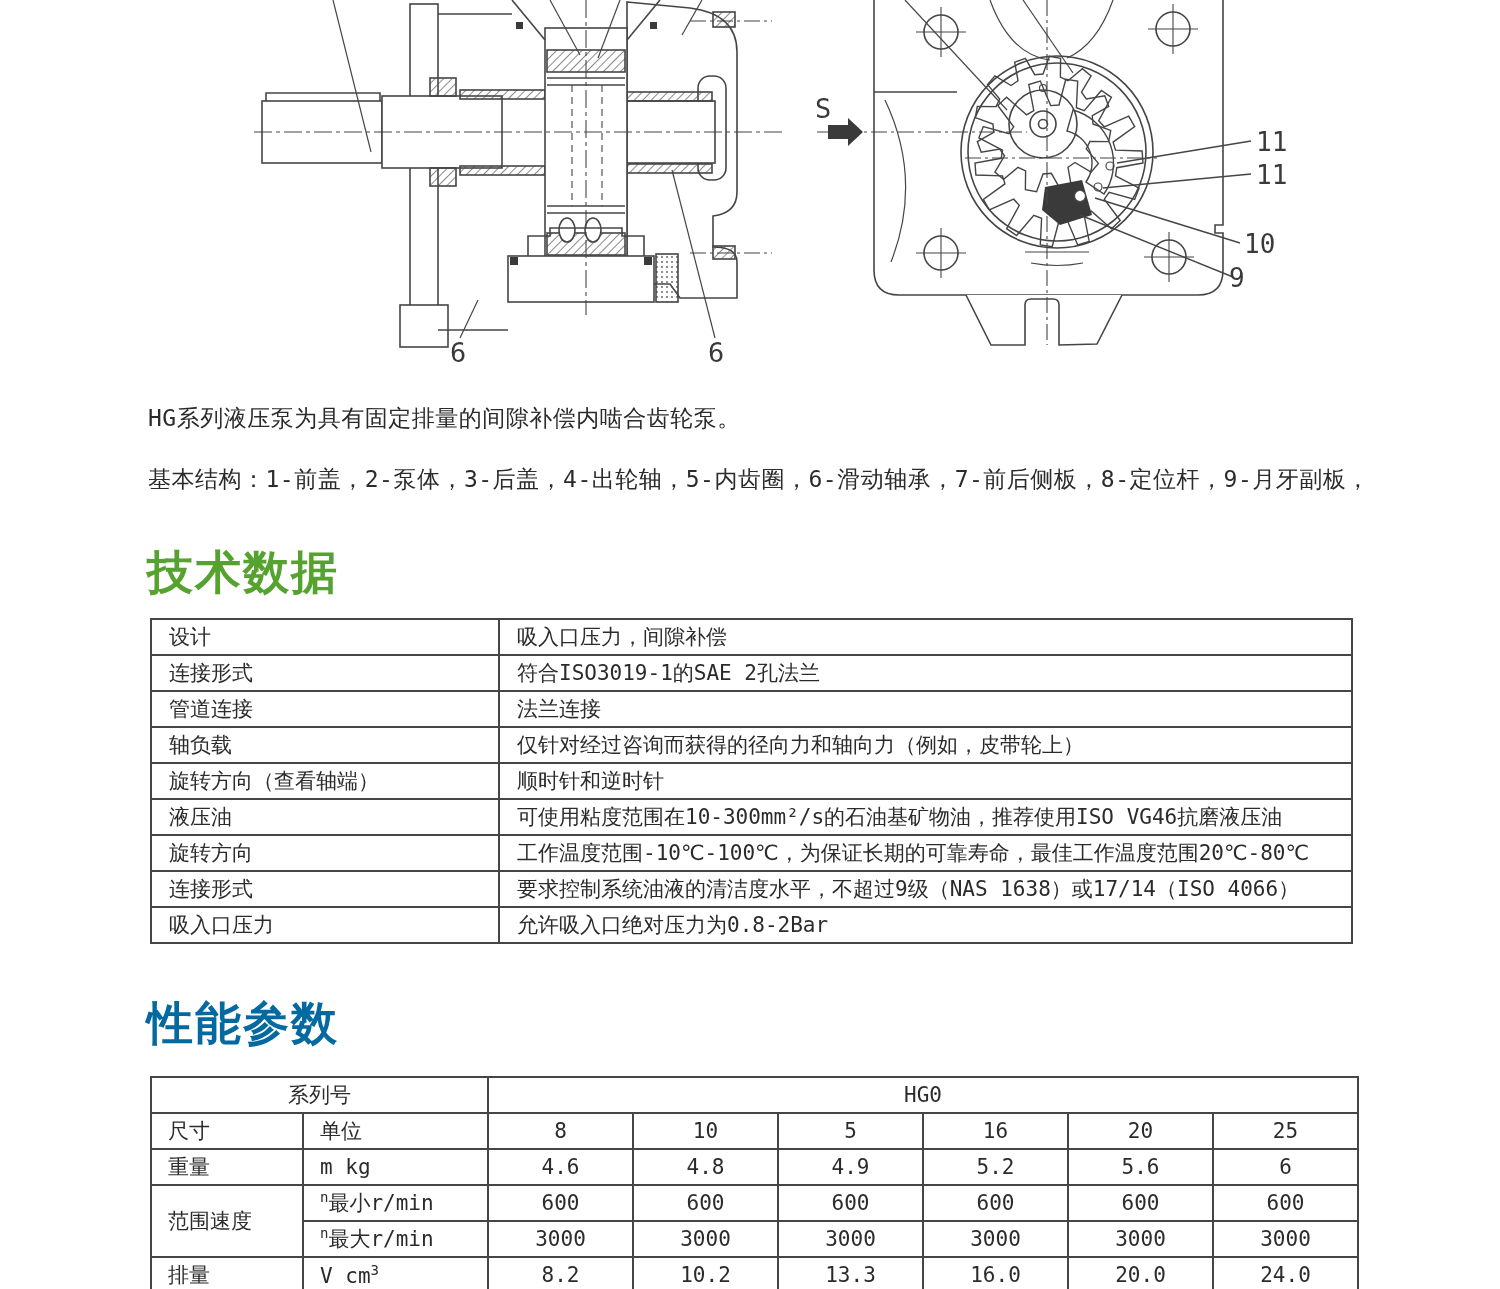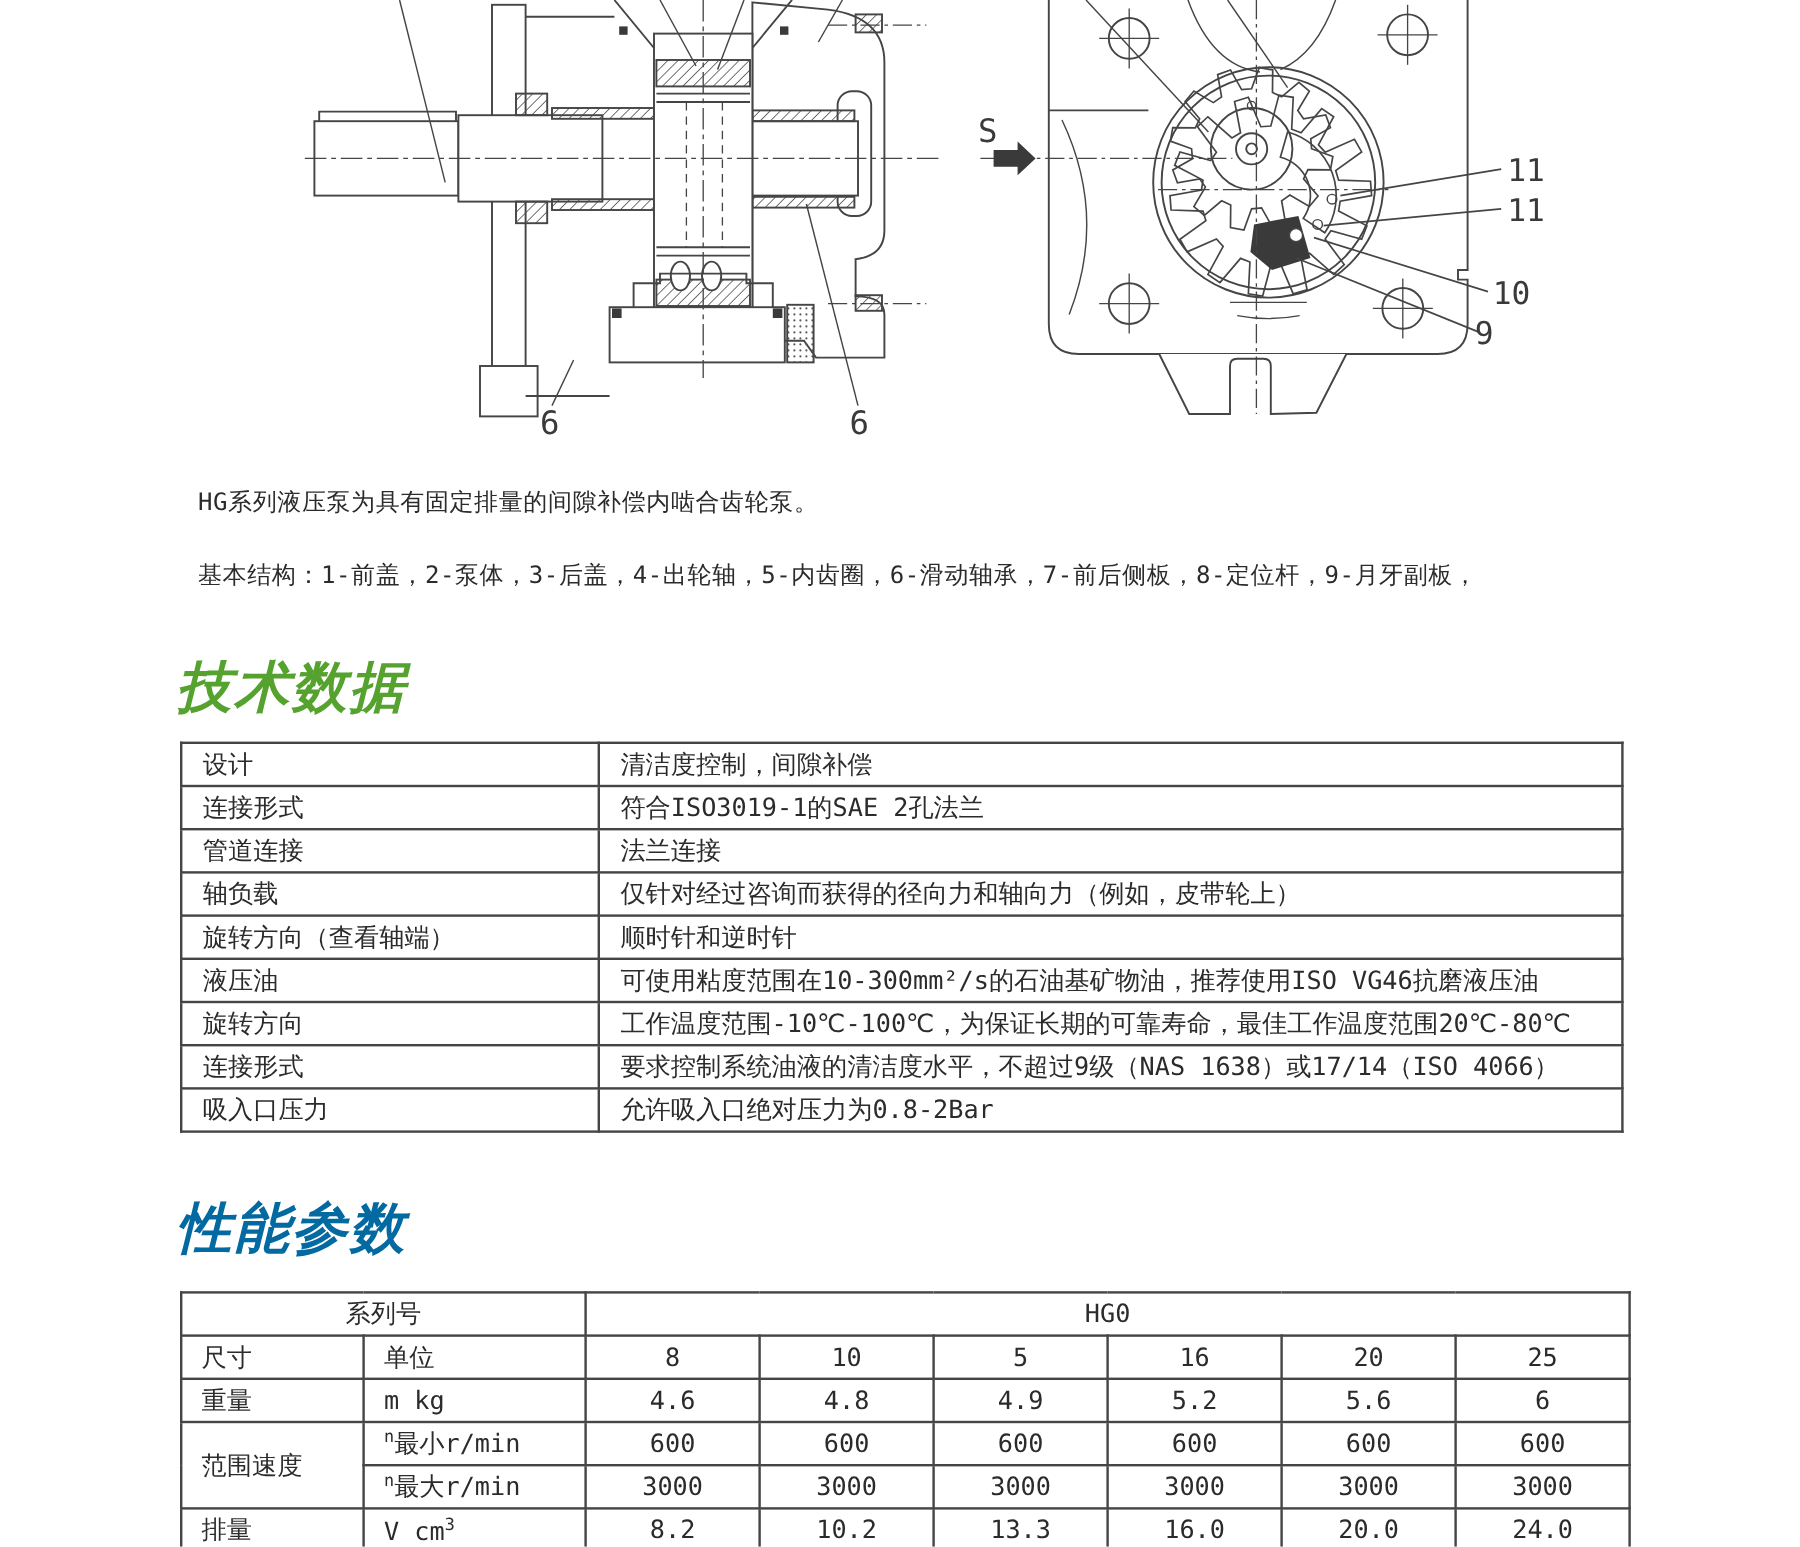--- a/index.html
+++ b/index.html
@@ -1,24 +1,24 @@
 <!DOCTYPE html>
 <html><head>
 <meta charset="utf-8">
 <style>
   * { margin:0; padding:0; box-sizing:border-box; }
   html,body { background:#ffffff; }
   body { font-family:"DejaVu Sans Mono","DejaVu Sans","Liberation Sans",sans-serif; color:#2e2e2e; }
   #page { position:relative; width:1500px; height:1289px; background:#fff; overflow:hidden; }
 
-  .para { position:absolute; left:148px; font-size:20px; line-height:33px; color:#2b2b2b; letter-spacing:0.5px; white-space:pre;margin-left:17px; }
+  .para { position:absolute; left:148px; font-size:23px; line-height:33px; color:#2b2b2b; letter-spacing:0.5px; white-space:pre; }
   .indent2 { padding-left:105px; }
 
   h2.sec { position:absolute; left:147px; font-size:46px; font-weight:700; letter-spacing:2px;
-           font-family:"DejaVu Sans","Liberation Sans",sans-serif;font-style:italic; }
+           font-family:"DejaVu Sans","Liberation Sans",sans-serif; }
 
   table { border-collapse:collapse; table-layout:fixed; background:#fff;padding-left:29px; }
   table, th, td { border:2px solid #454545; }
   td { font-size:21px; color:#2b2b2b; overflow:hidden; white-space:nowrap; }
 
   #tech-table { position:absolute; left:150px; top:618px; width:1203px; }
   #tech-table td { height:36px; padding-left:17px; }
   #tech-table td.lbl { width:348px; }
 
   #perf-table { position:absolute; left:150px; top:1076px; width:1207px; text-align:center; }
@@ -183,21 +183,21 @@
 
   <div class="para" style="top:402px">HG系列液压泵为具有固定排量的间隙补偿内啮合齿轮泵。</div>
   <div class="para" style="top:463px">基本结构：1-前盖，2-泵体，3-后盖，4-出轮轴，5-内齿圈，6-滑动轴承，7-前后侧板，8-定位杆，9-月牙副板，</div>
 
   <h2 class="sec" style="top: 542px; color: rgb(86, 162, 47);">技术数据</h2>
 
   <table id="tech-table">
     <tbody>
       <tr>
           <td class="lbl">设计</td>
-          <td>清洁度控制，间隙补偿</td>
+          <td>吸入口压力，间隙补偿</td>
         </tr>
       <tr>
           <td class="lbl">连接形式</td>
           <td>符合ISO3019-1的SAE 2孔法兰</td>
         </tr>
       <tr>
           <td class="lbl">管道连接</td>
           <td>法兰连接</td>
         </tr>
       <tr>

